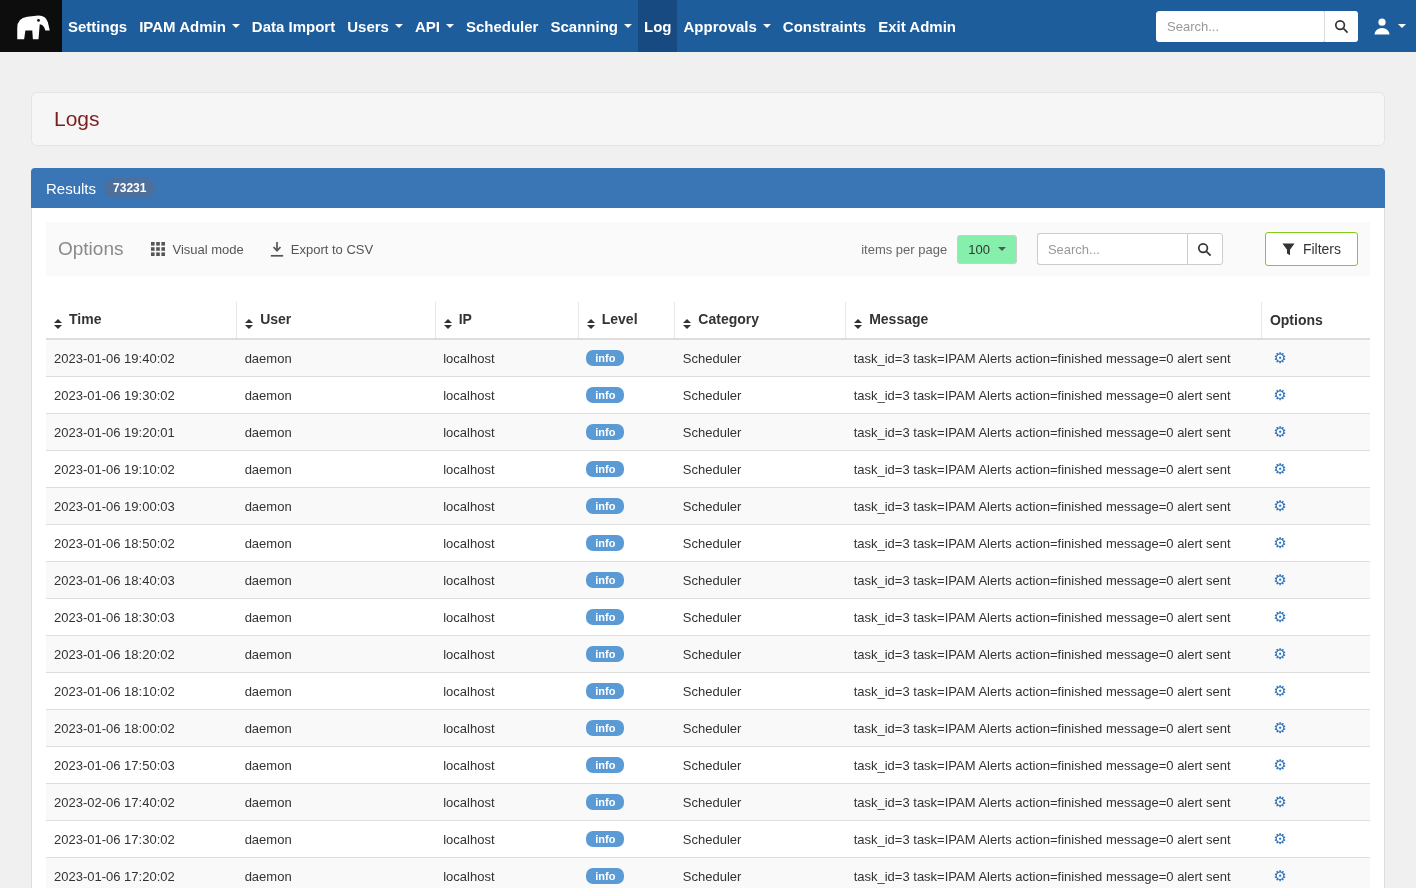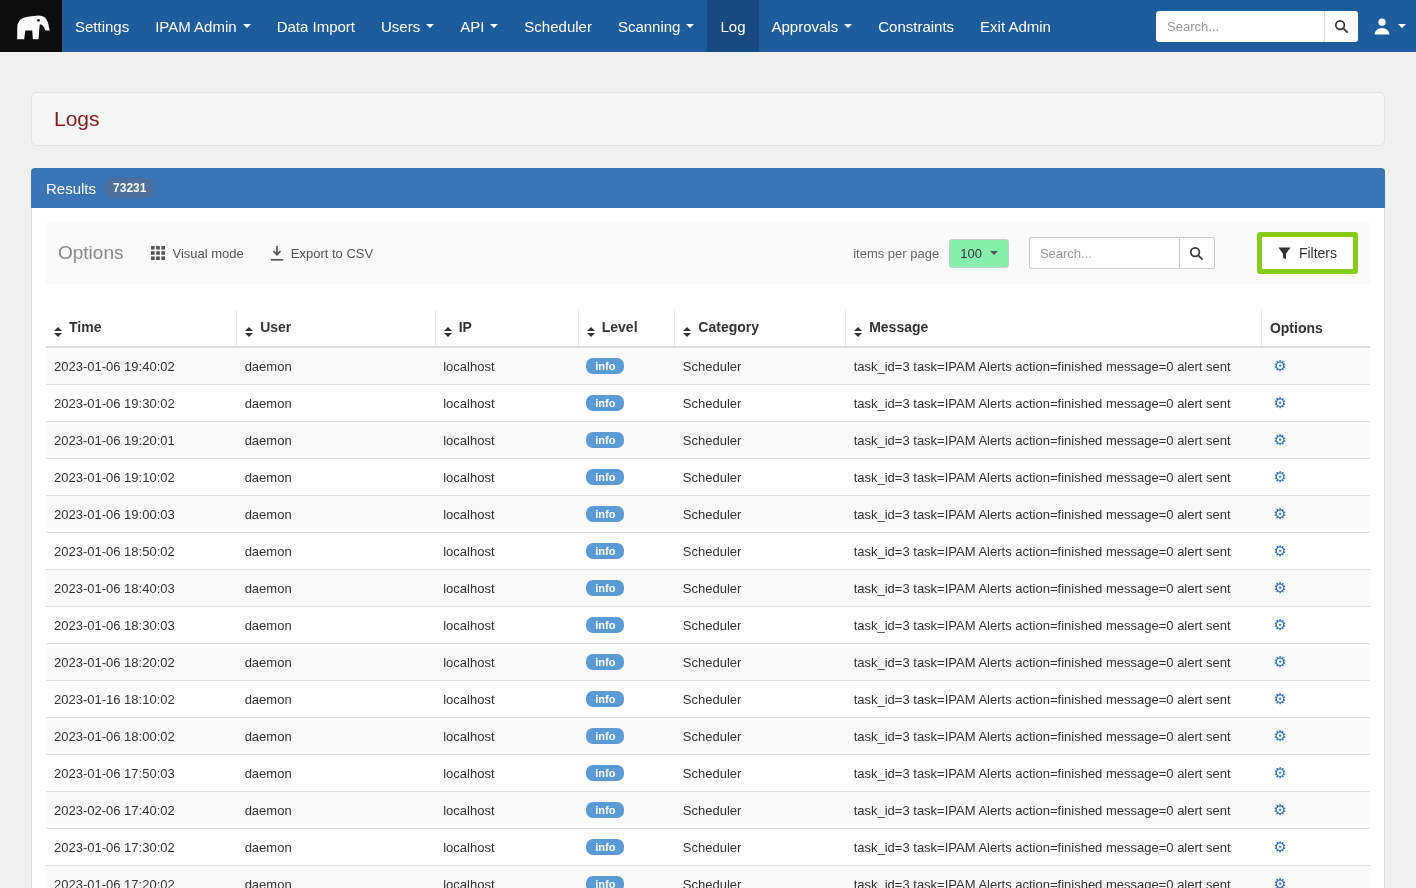--- a/index.html
+++ b/index.html
@@ -7,21 +7,21 @@
     --badge-bg:#4c6f9c; --info-badge:#5b9bd5; --accent:#3174b9;
   }
   *{box-sizing:border-box;margin:0;padding:0;}
   html,body{width:1416px;height:888px;overflow:hidden;}
   body{font-family:"Liberation Sans","DejaVu Sans",sans-serif;background:#f0f0f0;color:#333;font-size:13px;}
 
   
   .navbar{height:52px;background:var(--navbar-bg);display:flex;align-items:stretch;}
   .logo-box{width:62px;background:#0d0d0d;display:flex;align-items:center;justify-content:center;flex:0 0 auto;}
   .nav-menu{display:flex;list-style:none;align-items:stretch;}
-  .nav-item{display:flex;align-items:center;padding:0 13px;color:#fff;font-size:15px;cursor:pointer;white-space:nowrap;}
+  .nav-item{display:flex;align-items:center;padding:0 6px;color:#fff;font-size:15px;cursor:pointer;white-space:nowrap;font-weight:bold;}
   .nav-item.active{background:var(--navbar-active);}
   .caret{display:inline-block;width:0;height:0;margin-left:6px;border-left:4px solid transparent;border-right:4px solid transparent;border-top:4px solid #fff;}
   .nav-right{margin-left:auto;display:flex;align-items:center;padding-right:10px;}
   .nav-search{height:31px;width:168px;border:1px solid #fff;border-radius:3px 0 0 3px;padding:0 10px;font-size:13px;outline:none;color:#333;}
   .nav-search::placeholder{color:#999;}
   .nav-search-btn{height:31px;width:34px;border:1px solid #fff;border-left:1px solid #ddd;border-radius:0 3px 3px 0;background:#fff;display:flex;align-items:center;justify-content:center;cursor:pointer;}
   .user-btn{margin-left:14px;display:flex;align-items:center;background:transparent;border:none;cursor:pointer;}
   .user-btn .caret{border-top-color:#fff;}
 
   
@@ -38,21 +38,21 @@
   .options-bar{display:flex;align-items:center;background:#fafafa;padding:10px 12px;margin-bottom:26px;}
   .options-title{font-size:19px;color:#8a8a8a;font-weight:400;margin-right:28px;}
   .tool-btn{display:flex;align-items:center;gap:7px;background:none;border:none;color:#555;font-size:13px;cursor:pointer;margin-right:26px;font-family:inherit;}
   .right-tools{margin-left:auto;display:flex;align-items:center;justify-content:flex-end;}
   .ipp-label{color:#666;font-size:13px;margin-right:10px;}
   .ipp-select{display:flex;align-items:center;gap:8px;background:#86efac;border:1px solid #ccc;border-radius:3px;padding:6px 10px;font-size:13px;color:#333;cursor:pointer;margin-right:20px;}
   .ipp-select .caret{border-top-color:#555;margin-left:0;}
   .opt-search{height:32px;width:150px;border:1px solid #ccc;border-right:none;border-radius:3px 0 0 3px;padding:0 10px;font-size:13px;outline:none;}
   .opt-search::placeholder{color:#999;}
   .opt-search-btn{height:32px;width:36px;border:1px solid #ccc;border-radius:0 3px 3px 0;background:#fff;display:flex;align-items:center;justify-content:center;cursor:pointer;}
-  .filters-btn{margin-left:42px;display:flex;align-items:center;gap:8px;background:#fff;border:5px solid #84cc16;border-radius:3px;padding:8px 16px;font-size:14px;color:#333;cursor:pointer;font-family:inherit;}
+  .filters-btn{margin-left:42px;display:flex;align-items:center;gap:8px;background:#fff;border:1px solid #84cc16;border-radius:3px;padding:8px 16px;font-size:14px;color:#333;cursor:pointer;font-family:inherit;}
 
   
   table{width:100%;border-collapse:collapse;table-layout:fixed;}
   thead th{text-align:left;font-size:14px;font-weight:bold;color:#333;padding:9px 8px;border-bottom:2px solid #ddd;border-right:1px solid #e6e6e6;}
   thead th:last-child{border-right:none;}
   .sort-icon{display:inline-flex;flex-direction:column;gap:2px;margin-right:7px;vertical-align:1px;}
   .sort-icon i{display:block;width:0;height:0;border-left:4px solid transparent;border-right:4px solid transparent;}
   .sort-icon .up{border-bottom:4px solid #333;}
   .sort-icon .down{border-top:4px solid #333;}
   tbody td{padding:9px 8px;font-size:13px;color:#333;border-top:1px solid #ddd;white-space:nowrap;overflow:hidden;}
@@ -324,21 +324,21 @@
             <tr>
     <td>2023-01-06 18:20:02</td>
     <td>daemon</td>
     <td>localhost</td>
     <td><span class="label-info">info</span></td>
     <td>Scheduler</td>
     <td>task_id=3 task=IPAM Alerts action=finished message=0 alert sent</td>
     <td><span class="gear">⚙</span></td>
   </tr>
             <tr>
-    <td>2023-01-16 18:10:02</td>
+    <td>2023-01-06 18:10:02</td>
     <td>daemon</td>
     <td>localhost</td>
     <td><span class="label-info">info</span></td>
     <td>Scheduler</td>
     <td>task_id=3 task=IPAM Alerts action=finished message=0 alert sent</td>
     <td><span class="gear">⚙</span></td>
   </tr>
             <tr>
     <td>2023-01-06 18:00:02</td>
     <td>daemon</td>

